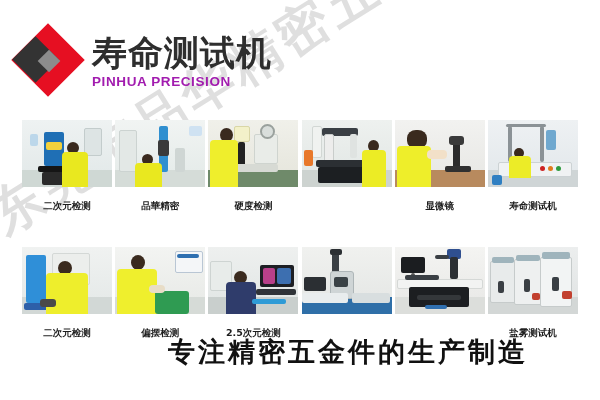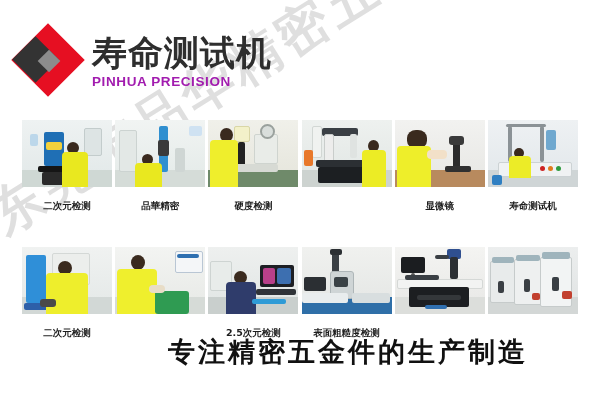--- a/index.html
+++ b/index.html
@@ -303,20 +303,21 @@
         <div class="thumb">
           <div class="sc wall" style="background:linear-gradient(180deg,#f3f4f2,#e9ebe8);"></div>
           <div class="sc floor" style="background:#d6dbd7;"></div>
           <div class="sc mach" style="left:60px;top:4px;width:26px;height:20px;background:#f4f6f8;border:1px solid #b9c6d4;"></div>
           <div class="sc mach" style="left:62px;top:7px;width:22px;height:4px;background:#2e6fb0;"></div>
           <div class="sc head" style="left:16px;top:8px;width:14px;height:15px;"></div>
           <div class="sc worker" style="left:2px;top:22px;width:40px;height:45px;background:#efef2d;"></div>
           <div class="sc mach" style="left:40px;top:44px;width:34px;height:23px;background:#2f9b52;border-radius:3px;"></div>
           <div class="sc mach" style="left:34px;top:38px;width:16px;height:8px;background:#e8ddc7;border-radius:4px;"></div>
         </div>
+        <div class="cap">偏摆检测</div>
       </div>
 
       <div class="cell">
         <div class="thumb">
           <div class="sc wall" style="background:linear-gradient(180deg,#eef0ef,#e3e7e6);"></div>
           <div class="sc floor" style="background:#c9cfcd;"></div>
           <div class="sc mach" style="left:2px;top:14px;width:20px;height:28px;background:#e8ecea;border:1px solid #ced4d2;"></div>
           <div class="sc mach" style="left:52px;top:18px;width:34px;height:22px;background:#1d1f24;border-radius:2px;"></div>
           <div class="sc mach" style="left:55px;top:21px;width:12px;height:16px;background:#b8408a;"></div>
           <div class="sc mach" style="left:69px;top:21px;width:14px;height:16px;background:#3d6fb0;"></div>
@@ -334,21 +335,20 @@
           <div class="sc floor" style="background:#2f6fa8;"></div>
           <div class="sc mach" style="left:30px;top:4px;width:7px;height:22px;background:#3a3f44;"></div>
           <div class="sc mach" style="left:28px;top:2px;width:12px;height:6px;background:#2b2f33;"></div>
           <div class="sc mach" style="left:28px;top:24px;width:22px;height:26px;background:#cfd5d6;border:1px solid #aeb6b8;border-radius:3px;"></div>
           <div class="sc mach" style="left:32px;top:30px;width:14px;height:10px;background:#3a4246;"></div>
           <div class="sc mach" style="left:2px;top:30px;width:22px;height:14px;background:#2b2f33;"></div>
           <div class="sc mach" style="left:0px;top:46px;width:46px;height:10px;background:#e9edee;"></div>
           <div class="sc mach" style="left:50px;top:46px;width:38px;height:10px;background:#d8dedf;border-radius:2px;"></div>
           <div class="sc mach" style="left:0px;top:58px;width:90px;height:9px;background:#2f6fa8;"></div>
         </div>
-        <div class="cap">表面粗糙度检测</div>
       </div>
 
       <div class="cell">
         <div class="thumb">
           <div class="sc wall" style="background:linear-gradient(180deg,#f4f4f2,#eaeae8);"></div>
           <div class="sc floor" style="background:#dcdedb;"></div>
           <div class="sc mach" style="left:52px;top:2px;width:14px;height:10px;background:#2f4f8f;border-radius:2px;"></div>
           <div class="sc mach" style="left:55px;top:10px;width:8px;height:22px;background:#2b2f33;"></div>
           <div class="sc mach" style="left:40px;top:8px;width:14px;height:4px;background:#3a3f44;"></div>
           <div class="sc mach" style="left:6px;top:10px;width:24px;height:16px;background:#1b1d20;border-radius:2px;"></div>
@@ -370,20 +370,21 @@
           <div class="sc mach" style="left:52px;top:10px;width:30px;height:48px;background:#f2f4f4;border:1px solid #c6cbcb;"></div>
           <div class="sc mach" style="left:4px;top:10px;width:22px;height:6px;background:#9fb4bc;"></div>
           <div class="sc mach" style="left:28px;top:8px;width:24px;height:6px;background:#9fb4bc;"></div>
           <div class="sc mach" style="left:54px;top:5px;width:28px;height:7px;background:#9fb4bc;"></div>
           <div class="sc mach" style="left:10px;top:34px;width:6px;height:12px;background:#3a3f44;"></div>
           <div class="sc mach" style="left:36px;top:32px;width:6px;height:13px;background:#3a3f44;"></div>
           <div class="sc mach" style="left:64px;top:30px;width:7px;height:14px;background:#3a3f44;"></div>
           <div class="sc mach" style="left:74px;top:44px;width:10px;height:8px;background:#c2402f;"></div>
           <div class="sc mach" style="left:44px;top:46px;width:8px;height:7px;background:#c2402f;"></div>
         </div>
+        <div class="cap">盐雾测试机</div>
       </div>
 
     </div>
   </div>
 
   <div class="tagline">专注精密五金件的生产制造</div>
 
 </div>
 
 </body></html>

